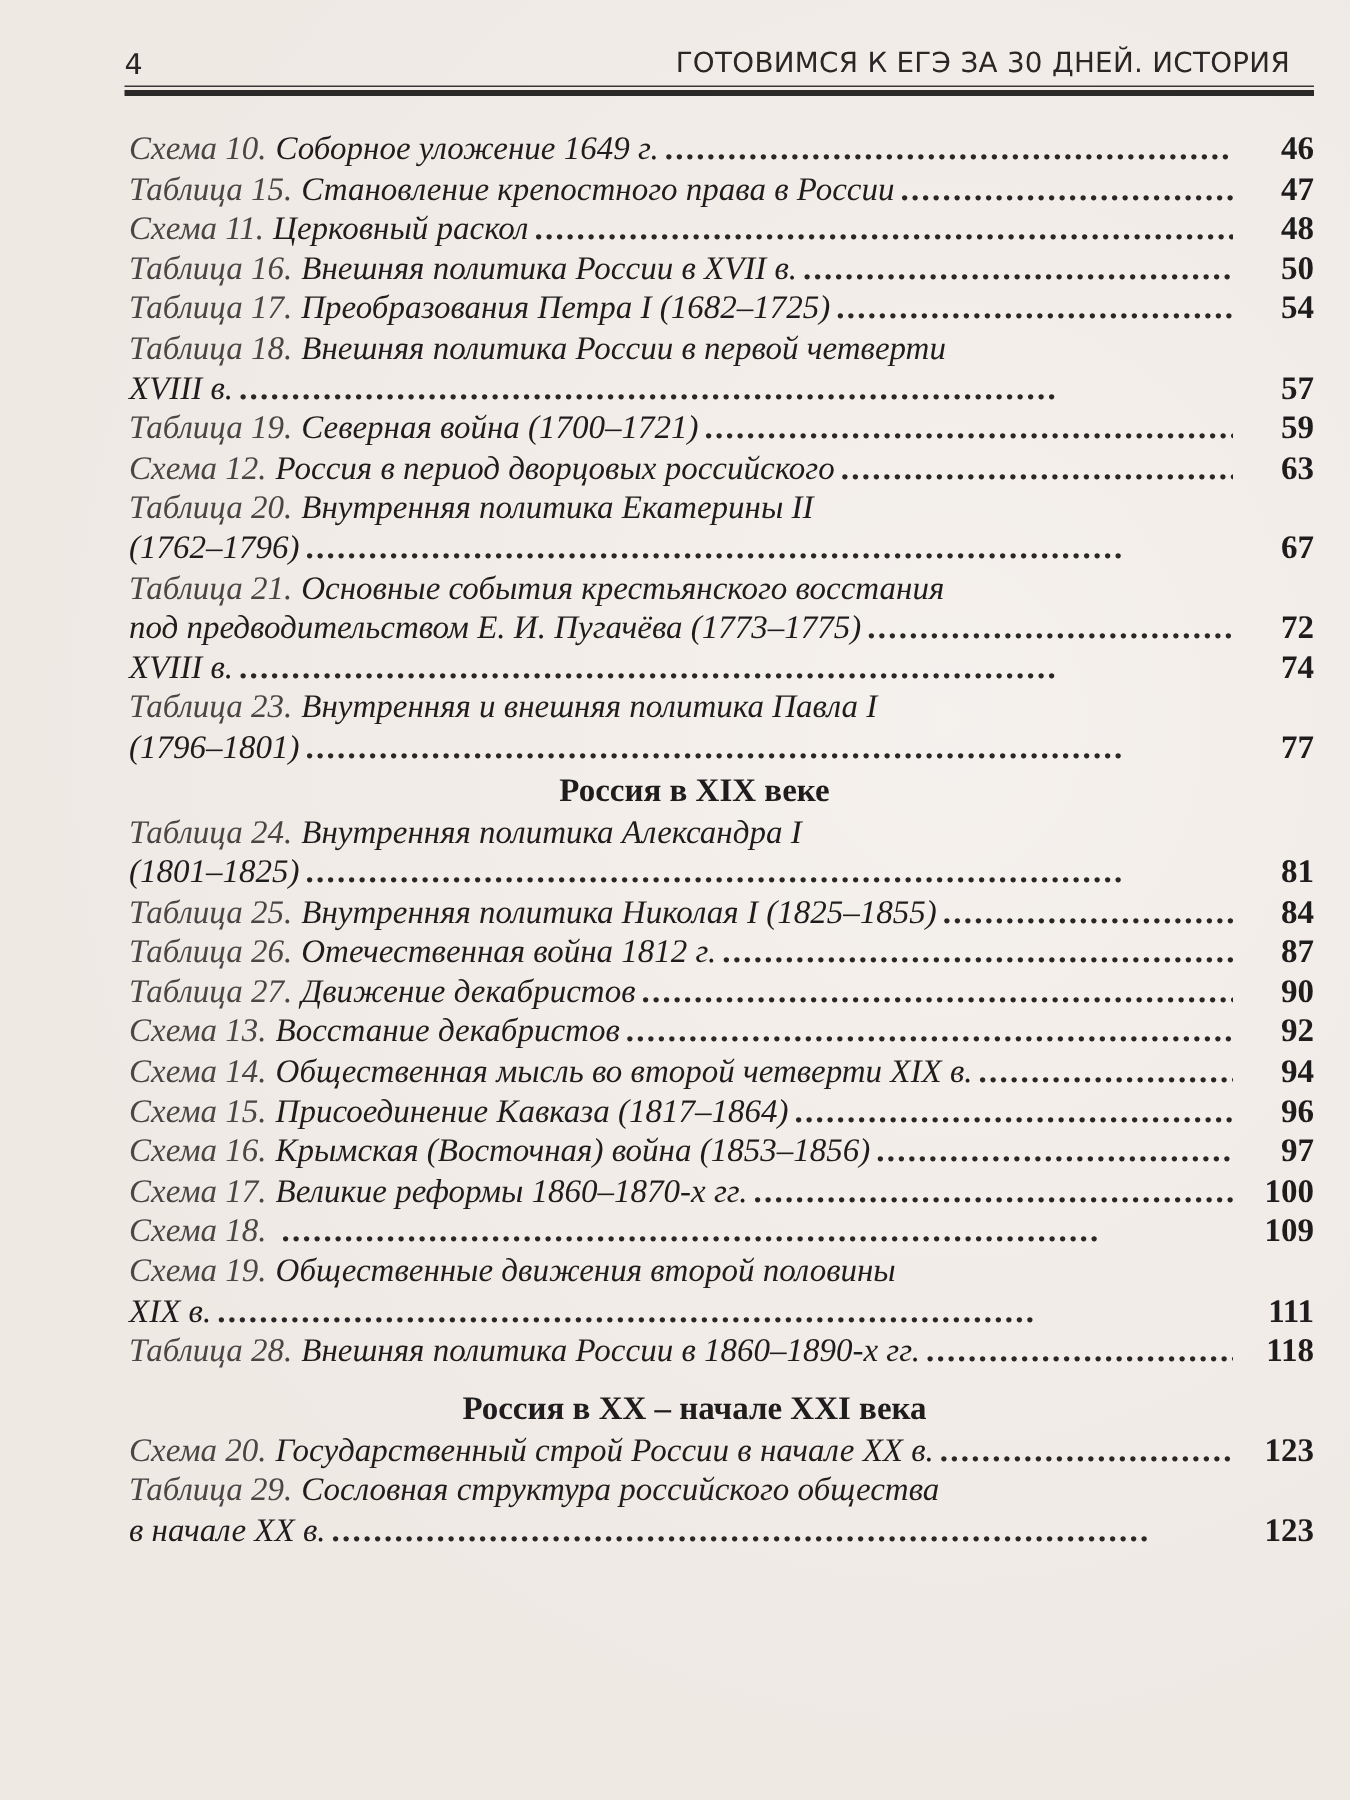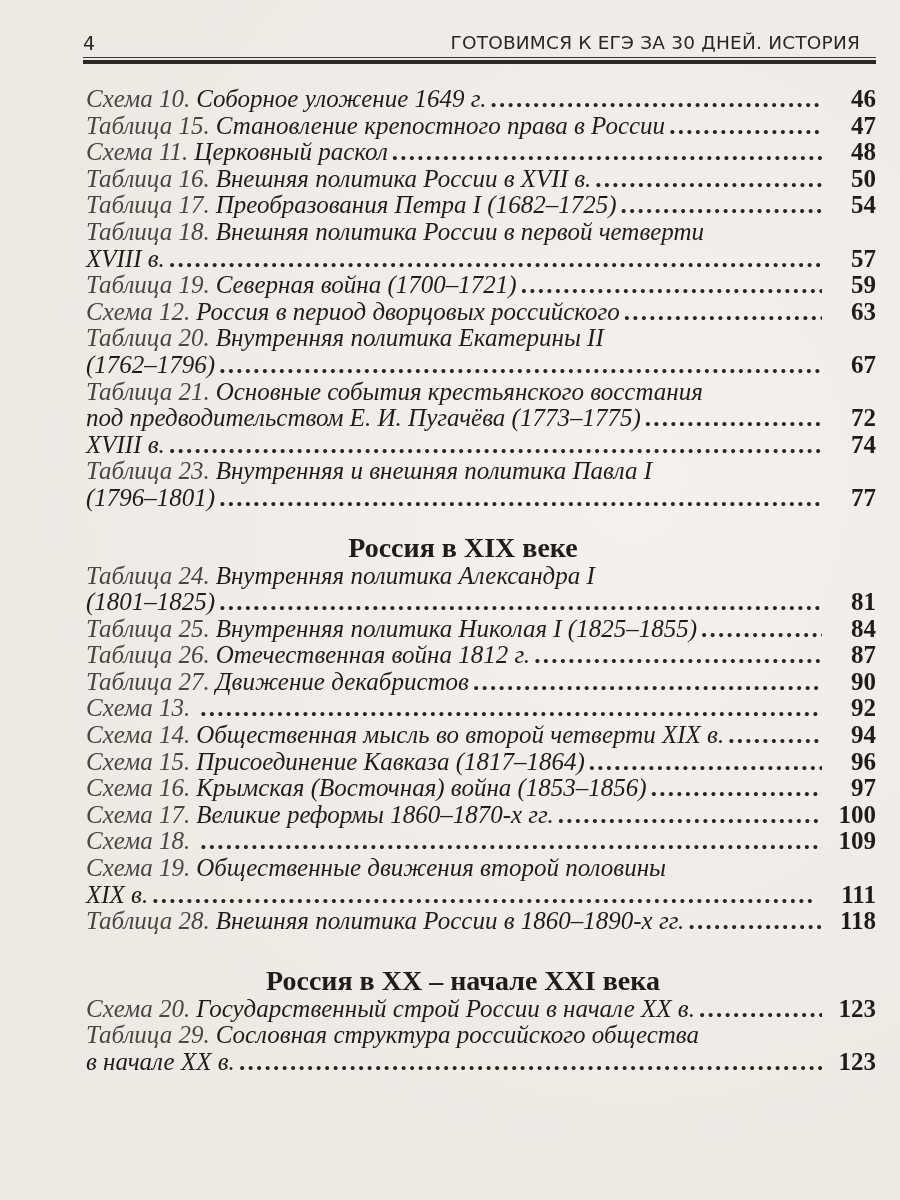--- a/index.html
+++ b/index.html
@@ -31,38 +31,38 @@
     }
     .header-rule::before {
       content: ""; position: absolute; left: 0; right: 0; top: -3px; height: 1px; background: #3a3636;
     }
     .toc {
       position: absolute; left: 86px; right: 24px; top: 86px;
     }
     .line {
       display: flex; align-items: center;
       height: 26.6px; line-height: 26.6px;
-      font-size: 25px;
+      font-size: 22px;
       white-space: nowrap;
     }
     .label { font-style: italic; color: #4a4646; margin-right: 6px; }
     .title-plain { color: #1e1c1c; font-family: "Liberation Serif", serif; font-style: italic; }
     .leader {
       flex: 1; overflow: hidden; margin: 0 10px 0 4px;
       color: #2a2626; letter-spacing: 4px; font-weight: bold;
     }
     .leader::before {
       content: ". . . . . . . . . . . . . . . . . . . . . . . . . . . . . . . . . . . . . . . . . . . . . . . . . . . . . . . . . . . . . . . . . . . . . . . . . . . . . .";
       letter-spacing: -2px;
     }
     .page { width: 44px; text-align: right; font-weight: bold; color: #1e1c1c; }
     .section-heading {
       text-align: center; font-weight: bold;
-      font-size: 28px; height: 30px; line-height: 30px;
-      margin-top: 21px; color: #1e1c1c;
+      font-size: 22px; height: 30px; line-height: 30px;
+      margin-top: 0; color: #1e1c1c;
       padding-right: 36px;
     }
     .spacer { height: 10px; }
   </style>
 </head>
 <body>
 
 <div class="header">
   <span class="page-number">4</span>
   <span class="running-title">ГОТОВИМСЯ К ЕГЭ ЗА 30 ДНЕЙ. ИСТОРИЯ</span>
@@ -179,20 +179,21 @@
         <span class="page">87</span>
       </div>
       <div class="line">
         <span class="label">Таблица 27.</span>
         <span class="title-plain">Движение декабристов</span>
         <span class="leader"></span>
         <span class="page">90</span>
       </div>
       <div class="line">
         <span class="label">Схема 13.</span>
+        <span class="title-plain">Восстание декабристов</span>
         <span class="leader"></span>
         <span class="page">92</span>
       </div>
       <div class="line">
         <span class="label">Схема 14.</span>
         <span class="title-plain">Общественная мысль во второй четверти XIX в.</span>
         <span class="leader"></span>
         <span class="page">94</span>
       </div>
       <div class="line">

